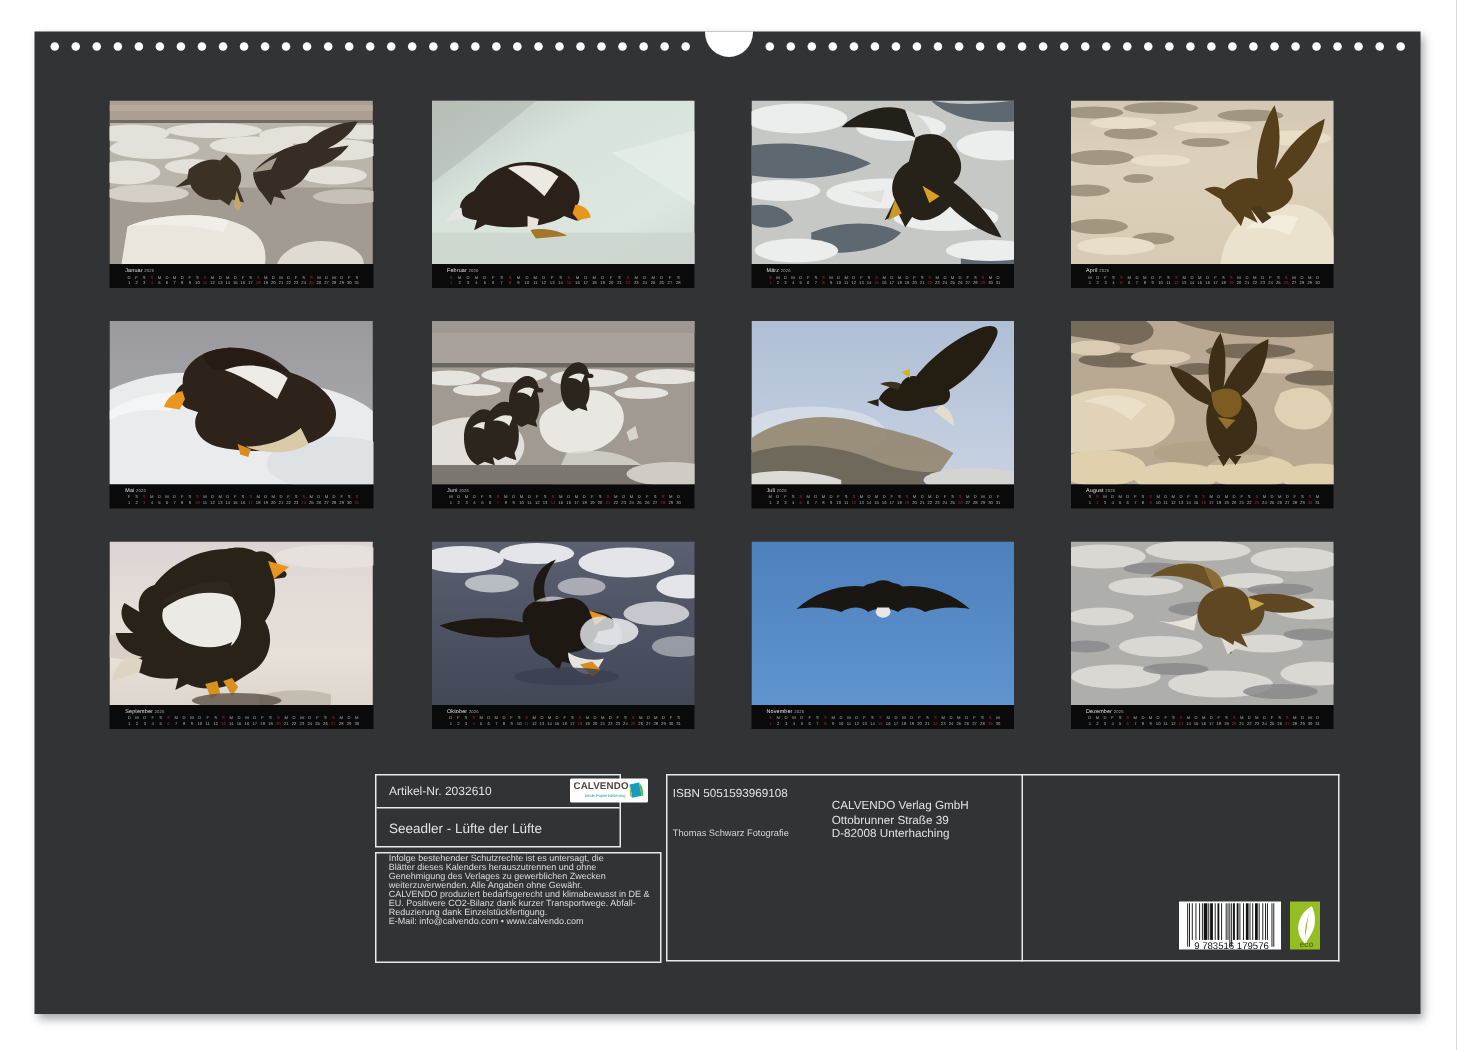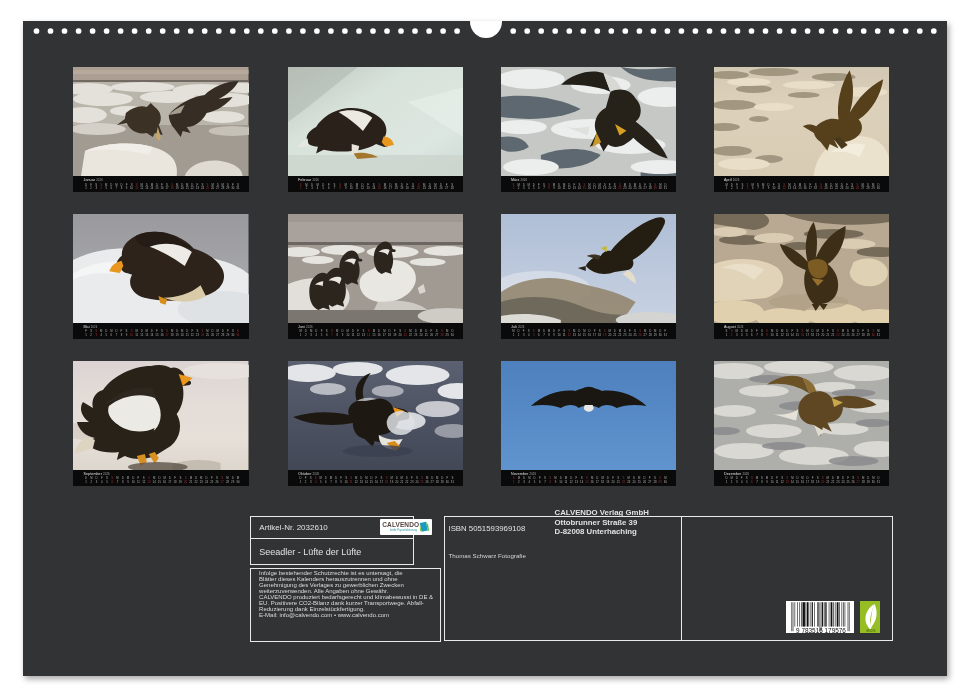--- a/index.html
+++ b/index.html
@@ -32,21 +32,21 @@
   #boxA { left:250px; top:515.5px; width:164px; height:49.5px; }
   #boxA .sep { position:absolute; left:0; top:21px; width:100%; height:0; border-top:1.3px solid #e9e9e9; }
   #artnr { position:absolute; left:8.3px; top:6.6px; font-size:8px; color:#e2e2e2; }
   #stitle { position:absolute; left:8.3px; top:30.3px; font-size:9px; color:#e2e2e2; }
   #boxB { left:250px; top:567.5px; width:191px; height:74px; }
   #legal { position:absolute; left:8.1px; top:2.6px; width:182px; font-size:6px; line-height:5.97px;
     color:#dcdcdc; letter-spacing:0; white-space:nowrap; }
   #boxC { left:443.5px; top:515.5px; width:238.5px; height:125px; }
   #boxD { left:680.7px; top:515.5px; width:212.5px; height:125px; border-left:none; }
   #isbn { position:absolute; left:448.5px; top:524px; font-size:7.8px; color:#e2e2e2; }
-  #verlag { position:absolute; left:554.5px; top:508px; font-size:7.8px; line-height:9.7px; color:#e2e2e2;font-weight:bold; }
+  #verlag { position:absolute; left:554.5px; top:532px; font-size:7.8px; line-height:9.7px; color:#e2e2e2; }
   #fotograf { position:absolute; left:448.5px; top:551.5px; font-size:6.2px; color:#d5d5d5; }
   
   #clogo { position:absolute; left:379.5px; top:518.6px; width:52.2px; height:16.1px; background:#fff;
     border-radius:1px; }
   #clogo .cv { position:absolute; left:2.8px; top:2.6px; font-size:6.5px; font-weight:bold;
     color:#554440; letter-spacing:0.1px; }
   #clogo .tag { position:absolute; left:10.5px; top:10.2px; font-size:2.7px; color:#2a9aa8; white-space:nowrap; }
   
   #bc { position:absolute; left:785.5px; top:600.5px; width:68.5px; height:32.5px; background:#fff; }
   #bc svg { position:absolute; left:0; top:0; width:100%; height:100%; }

